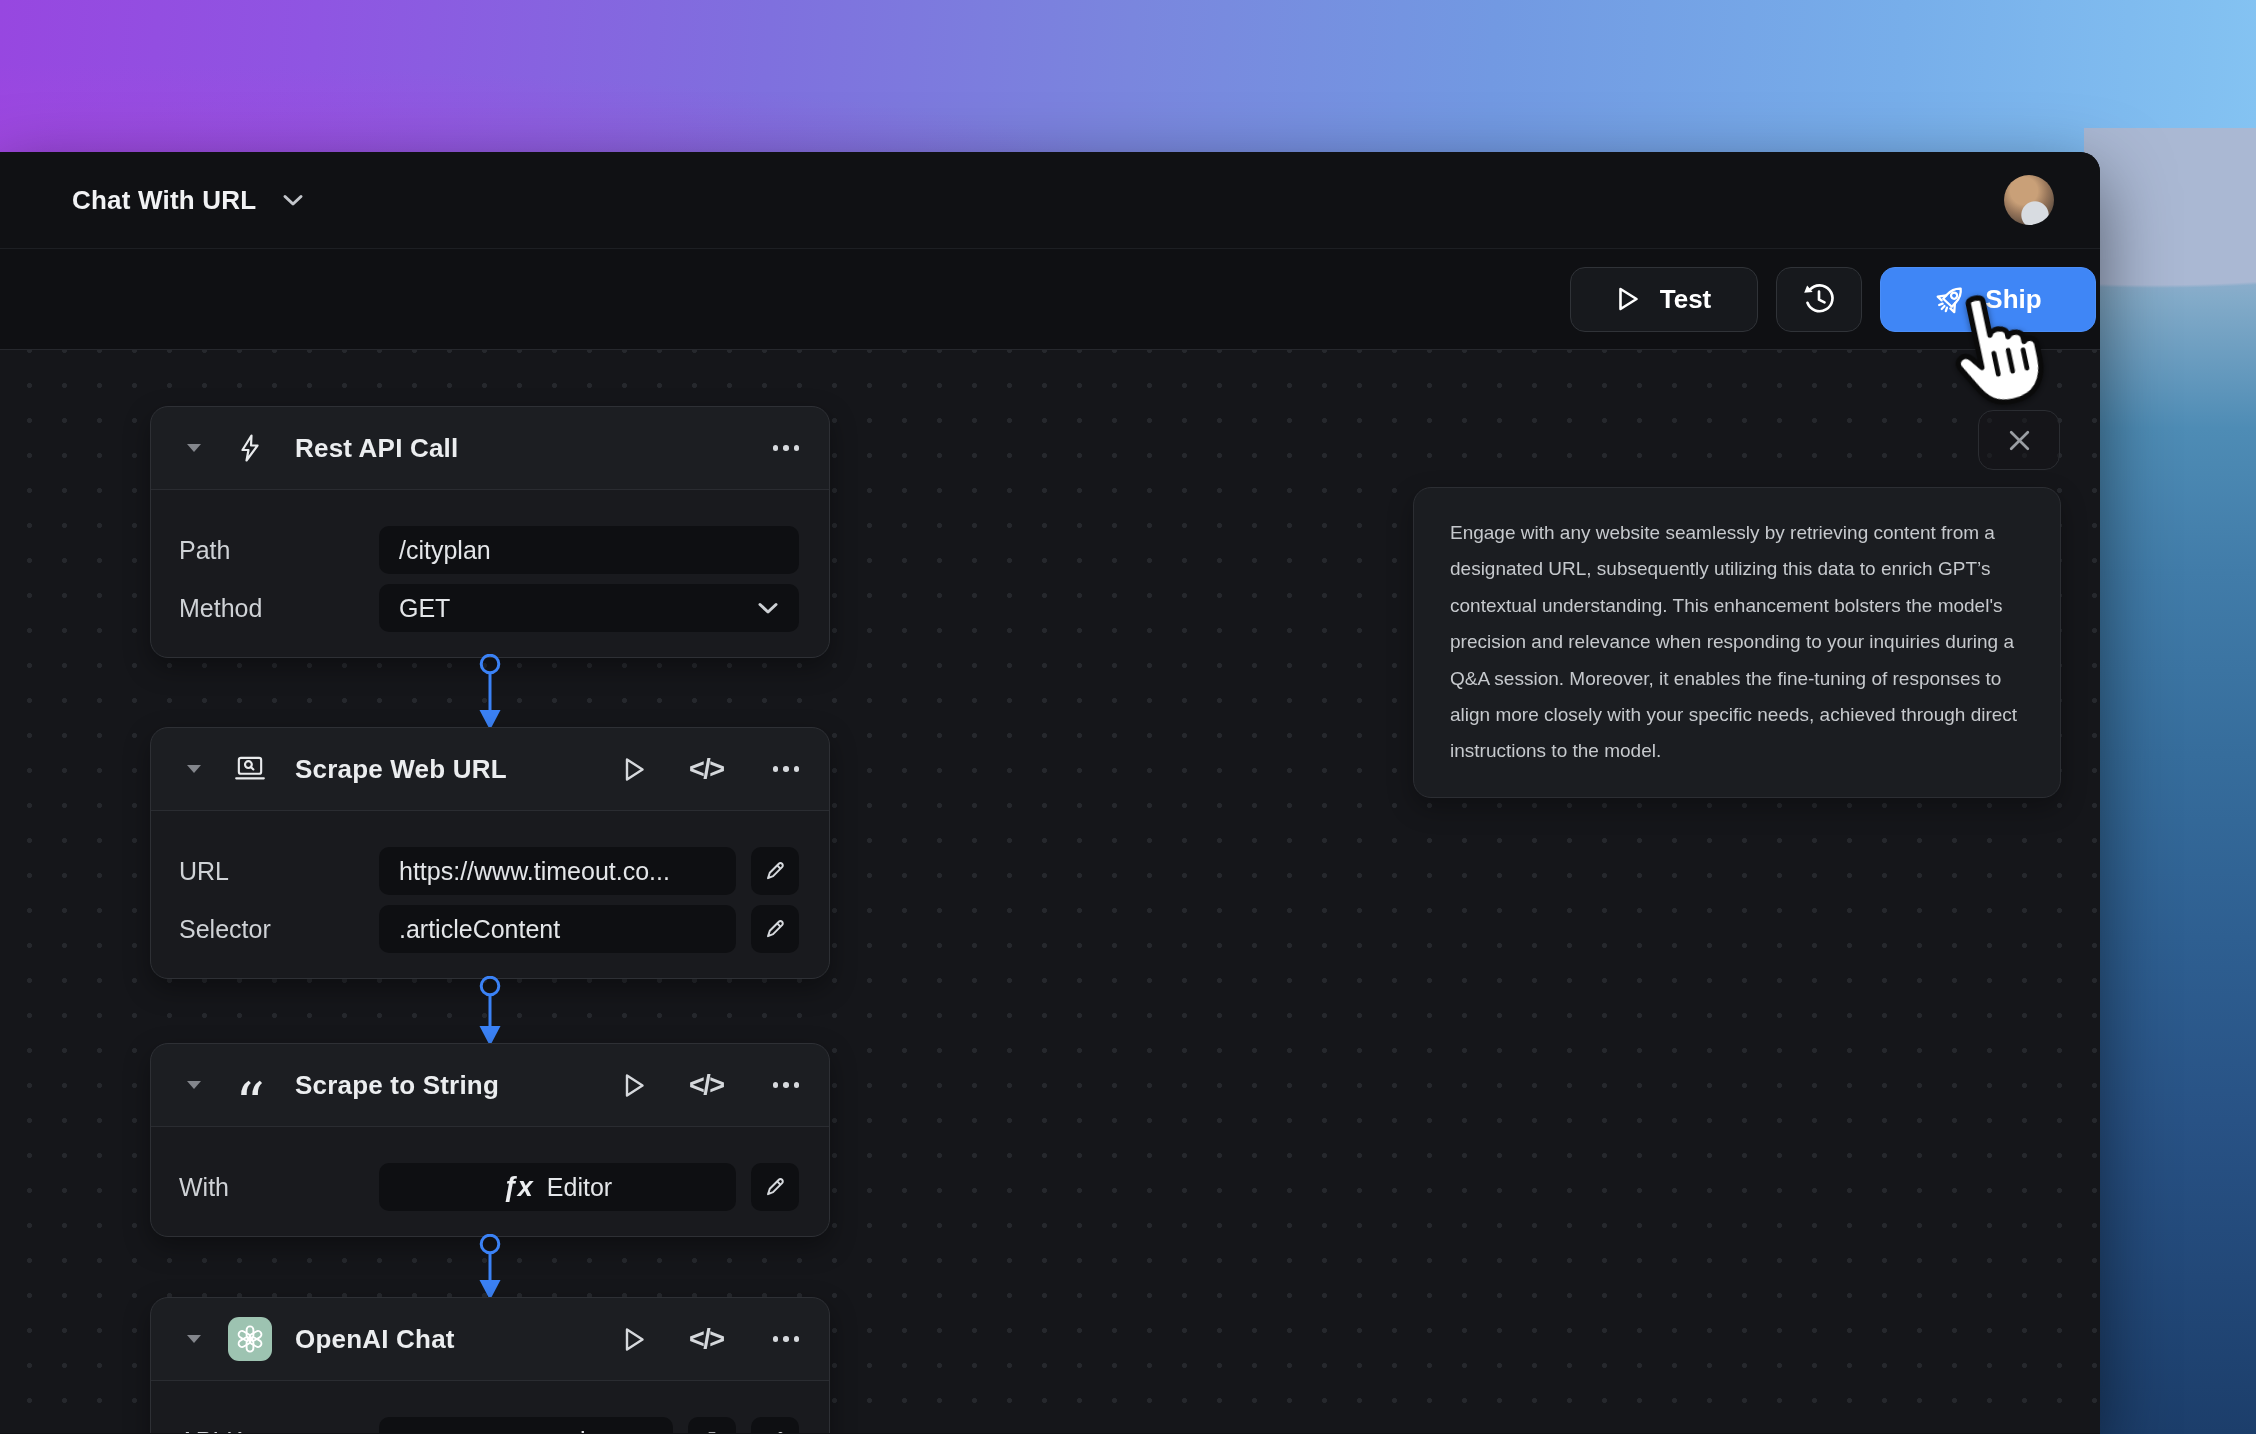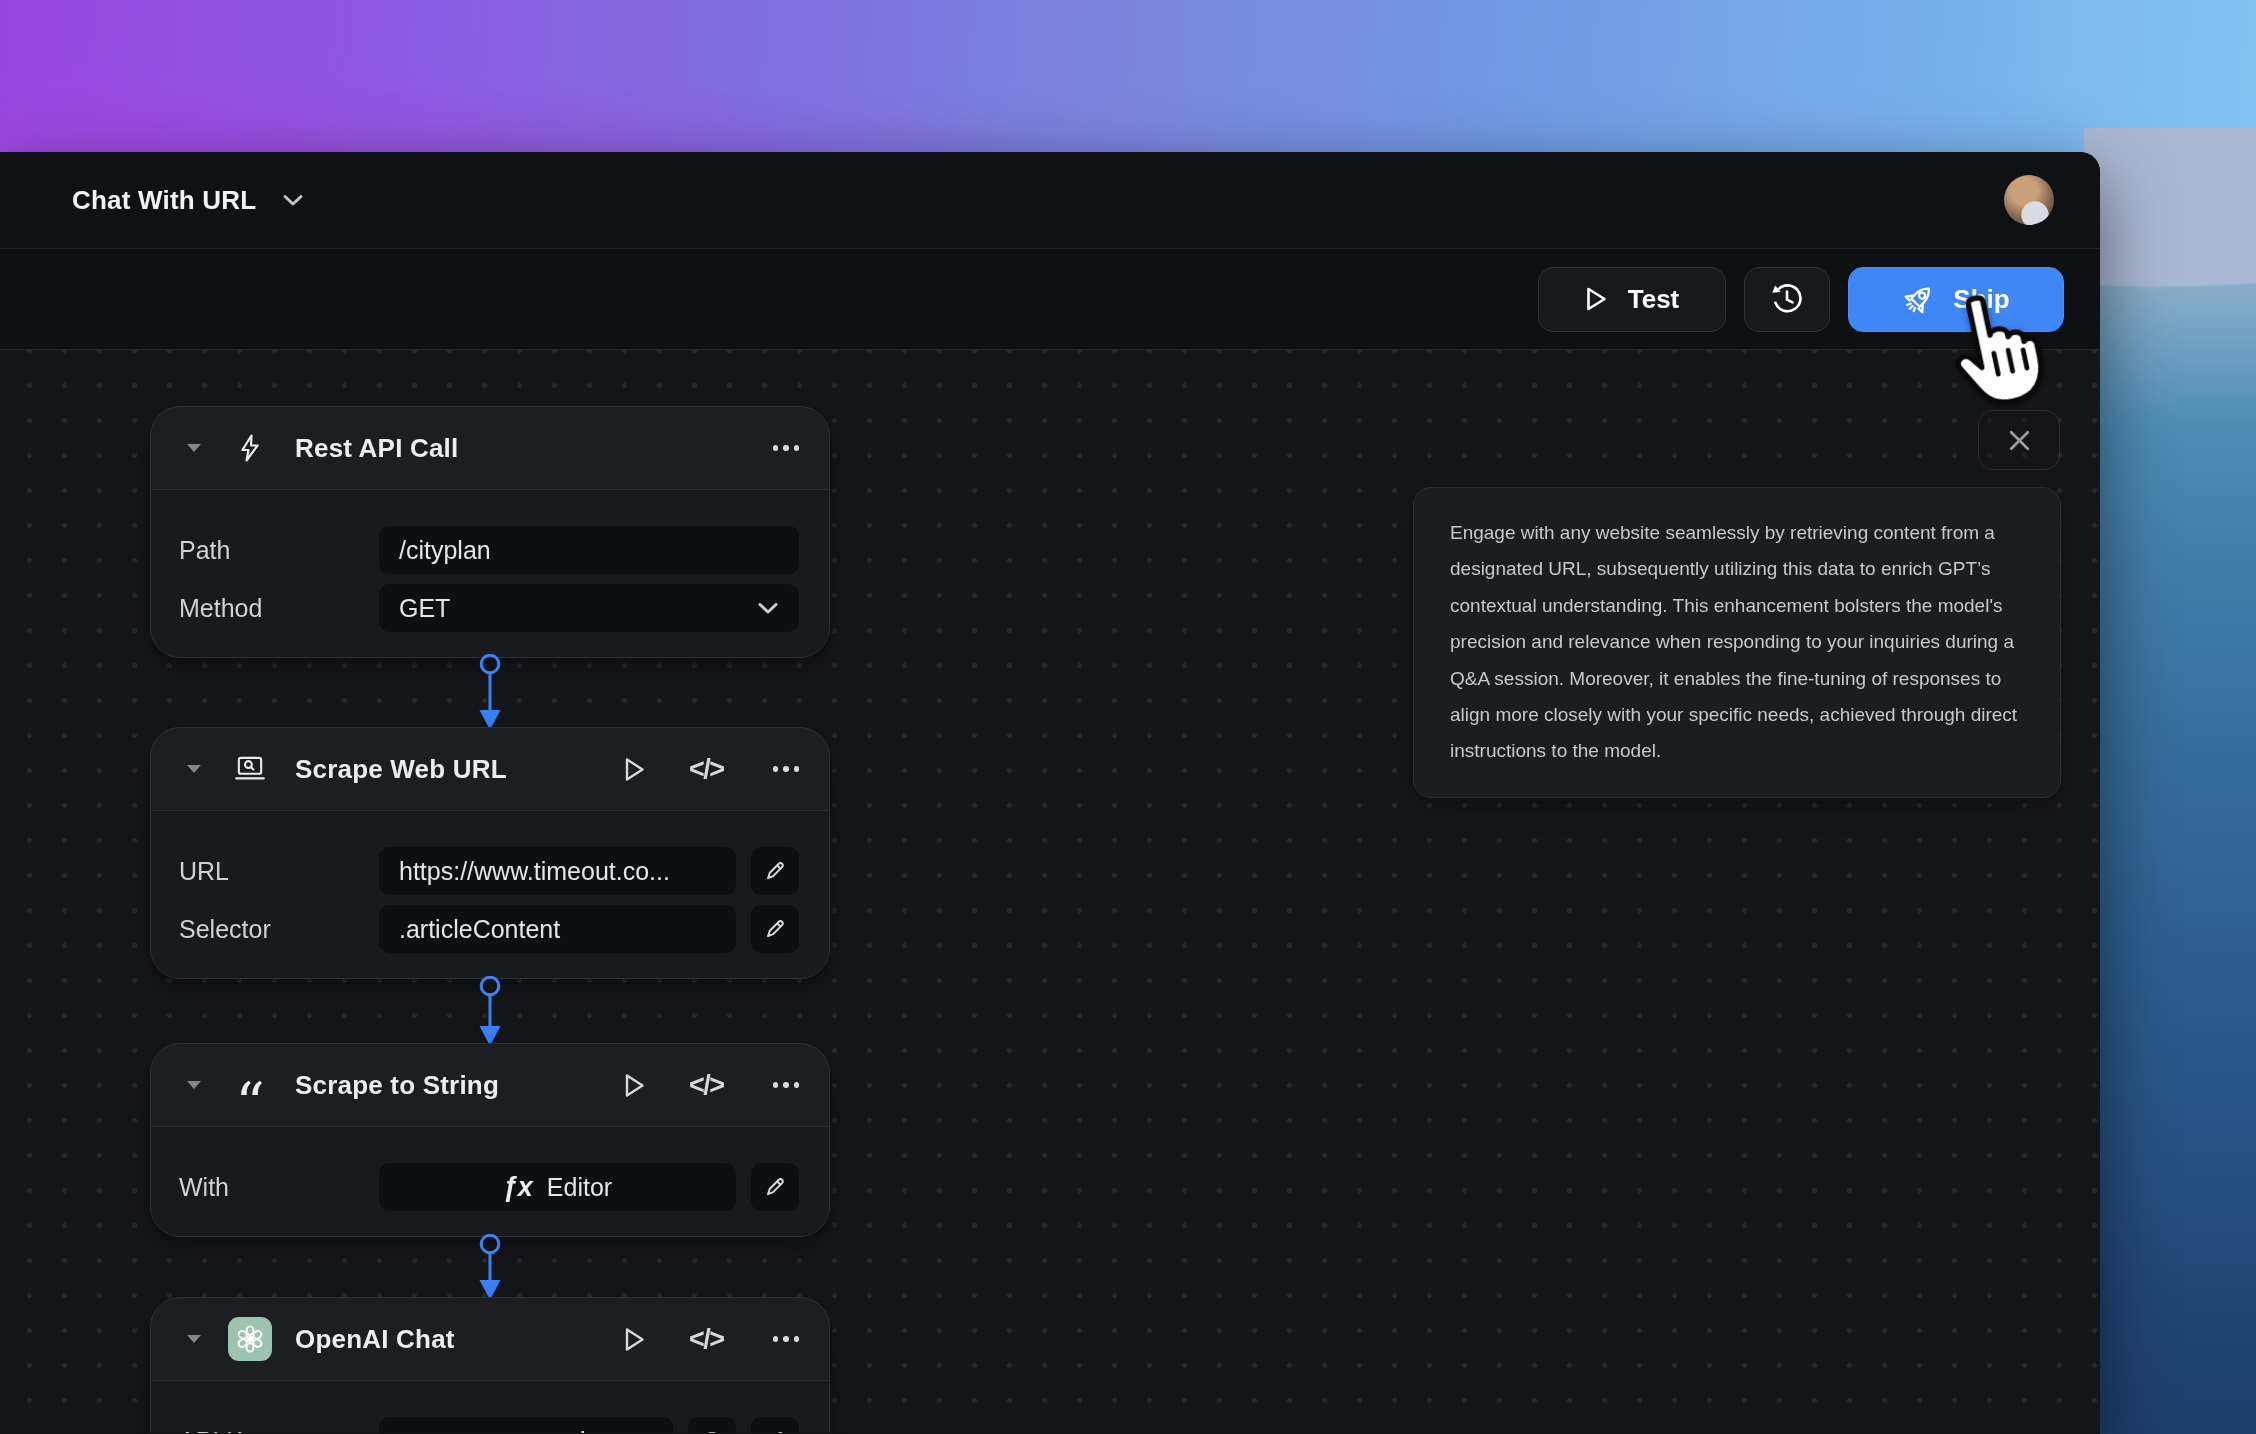--- a/index.html
+++ b/index.html
@@ -30,40 +30,40 @@
   .title-dd{display:flex;align-items:center;gap:26px;cursor:pointer}
   .title{font-size:26px;font-weight:700;color:#f1f2f4;letter-spacing:.2px}
   .avatar{
     width:50px;height:50px;border-radius:50%;flex:none;cursor:pointer;
     background:
       radial-gradient(circle at 62% 80%, #d8dce1 0 26%, rgba(0,0,0,0) 28%),
       radial-gradient(circle at 40% 32%, #c9a078 0 30%, #96755a 52%, #5c4c40 78%, #453930 100%);
   }
   .toolbar{
     height:102px;background:#0f1013;border-top:1px solid #1d1f23;border-bottom:1px solid #26282d;
-    display:flex;align-items:center;justify-content:flex-end;gap:18px;padding:0 36px;box-sizing:border-box;
+    display:flex;align-items:center;justify-content:flex-end;gap:18px;padding:0 4px;box-sizing:border-box;
   }
   .tbtn{
     height:65px;border-radius:15px;display:flex;align-items:center;justify-content:center;
     border:1.5px solid #303338;background:#17191d;color:#fff;font-size:26px;font-weight:700;
     font-family:inherit;cursor:pointer;box-sizing:border-box;
   }
   .tbtn.test{width:188px;gap:20px}
   .tbtn.hist{width:86px}
   .tbtn.ship{width:216px;gap:17px;background:#3f86f6;border-color:#4b8ef7}
   
   .canvas{
     position:relative;height:1083px;background:#15161a;overflow:hidden;
     background-image:radial-gradient(circle,#26282d 2.2px,rgba(0,0,0,0) 2.7px);
     background-size:35px 35px;background-position:12px 18px;
   }
   
   .node{
     position:absolute;left:150px;width:680px;box-sizing:border-box;
-    background:#1c1e22;border:1.5px solid #2e3035;border-radius:30px;
+    background:#1c1e22;border:1.5px solid #2e3035;border-radius:18px;
     box-shadow:0 10px 26px rgba(0,0,0,.35);
   }
   .nh{height:82px;display:flex;align-items:center;padding:0 30px 0 36px;border-bottom:1px solid #2a2c31}
   .caret{width:0;height:0;border-left:7px solid transparent;border-right:7px solid transparent;border-top:8px solid #83868c;cursor:pointer;flex:none}
   .nicon{width:46px;display:flex;justify-content:center;align-items:center;margin-left:26px;flex:none;color:#e9ebed}
   .nh h3{font-size:26px;font-weight:700;color:#ebedef;margin:0 0 0 22px;letter-spacing:.2px;white-space:nowrap}
   .hsp{flex:1}
   .hbtn{background:none;border:none;padding:0;margin-left:44px;cursor:pointer;color:#d5d8dc;display:flex;align-items:center}
   .codetxt{font-size:27px;font-weight:600;color:#d5d8dc;letter-spacing:-1.5px;font-family:"Liberation Sans",sans-serif}
   .dots{display:flex;align-items:center}

